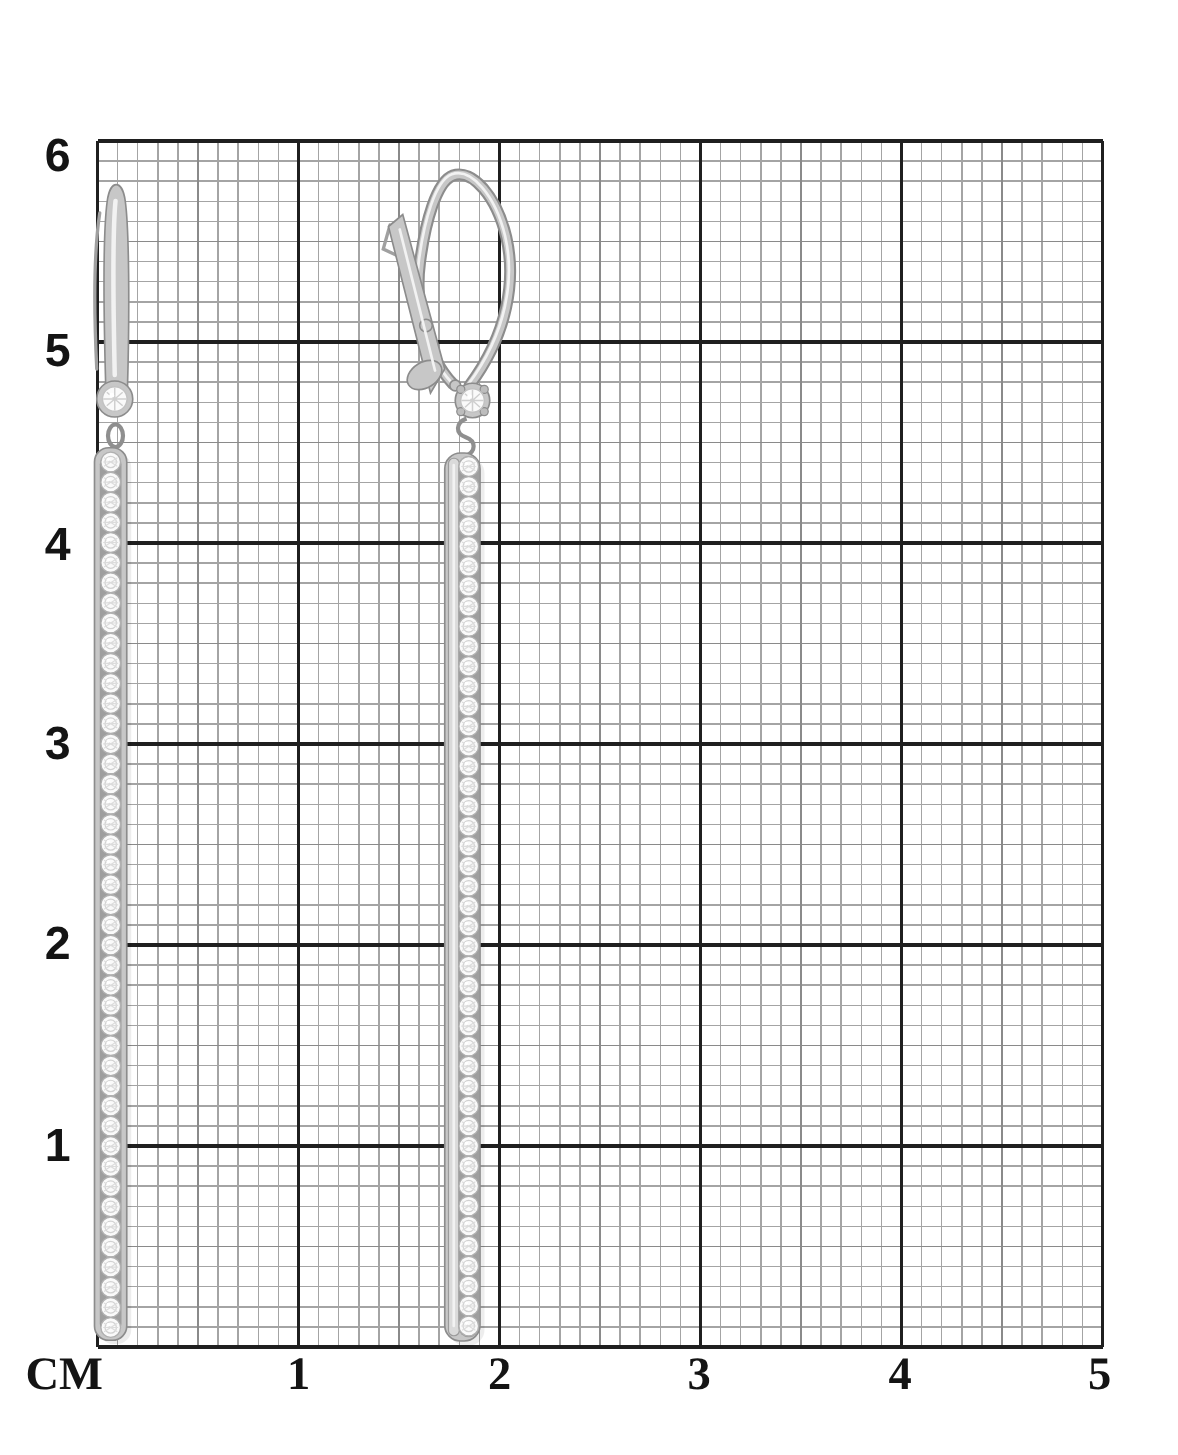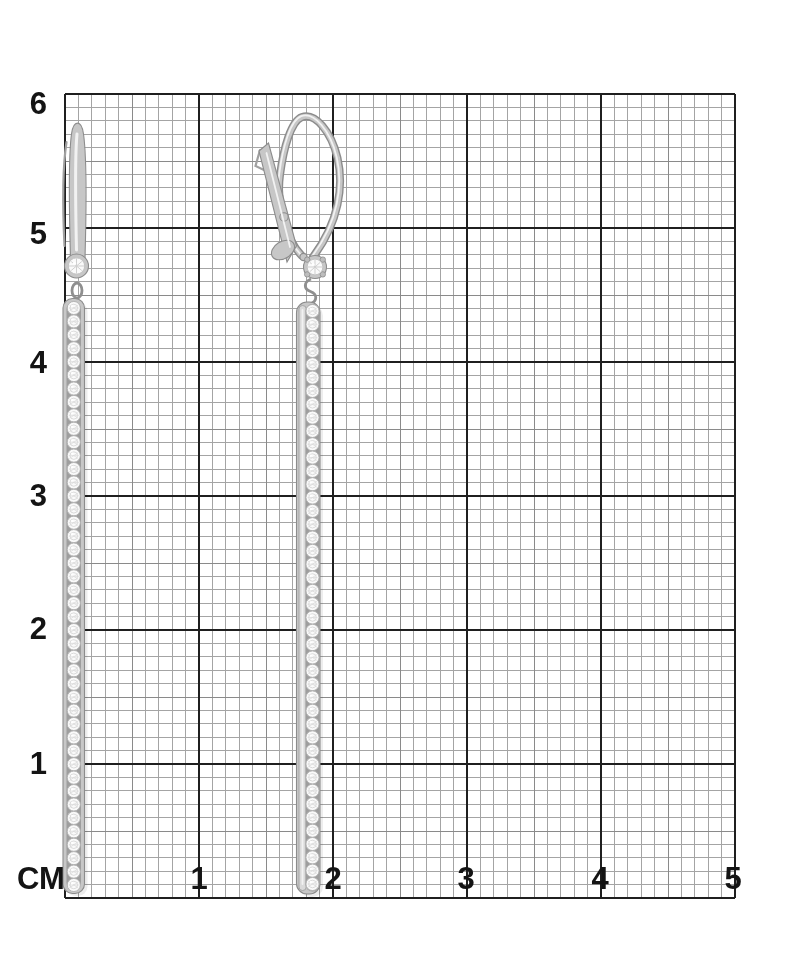--- a/index.html
+++ b/index.html
@@ -7,21 +7,21 @@
     --label:#141414; --metal:#c7c7c7; --metal-edge:#8c8c8c; --metal-hl:#f2f2f2;
     --channel:#9e9e9e; --wall:#dadada; --stone:#fafafa; --facet:#cfcfcf;
   }
   html,body{margin:0;padding:0;}
   body{background:#fff;font-family:"Liberation Sans",sans-serif;}
   .stage{position:relative;width:785px;height:970px;background:var(--paper);overflow:hidden;}
   svg{position:absolute;left:0;top:0;}
   .lab{position:absolute;color:var(--label);font-weight:700;font-size:31px;line-height:38px;
        letter-spacing:0;user-select:none;}
   .ylab{width:47px;text-align:right;}
-  .xlab{top:860px;width:60px;text-align:center;}
+  .xlab{top:897px;width:60px;text-align:center;font-family:Liberation Serif, serif;}
   .metal-fill{fill:var(--metal);stroke:var(--metal-edge);stroke-width:1.1;}
   .hl{fill:none;stroke:var(--metal-hl);stroke-width:3;stroke-linecap:round;}
   .hl2{fill:none;stroke:var(--metal-hl);stroke-width:1.8;stroke-linecap:round;}
   .wire-thin{fill:none;stroke:#a0a0a0;stroke-width:2.2;stroke-linecap:round;}
   .wire8{fill:none;stroke:var(--metal-edge);stroke-width:8;stroke-linecap:round;}
   .wire55{fill:none;stroke:var(--metal);stroke-width:5.2;stroke-linecap:round;}
   .stone{fill:var(--stone);stroke:#c2c2c2;stroke-width:1;}
   .facet{fill:none;stroke:var(--facet);stroke-width:1;}
   .link{fill:none;stroke:#8f8f8f;stroke-width:2.8;}
   .prong{fill:#bdbdbd;stroke:#8c8c8c;stroke-width:0.8;}

